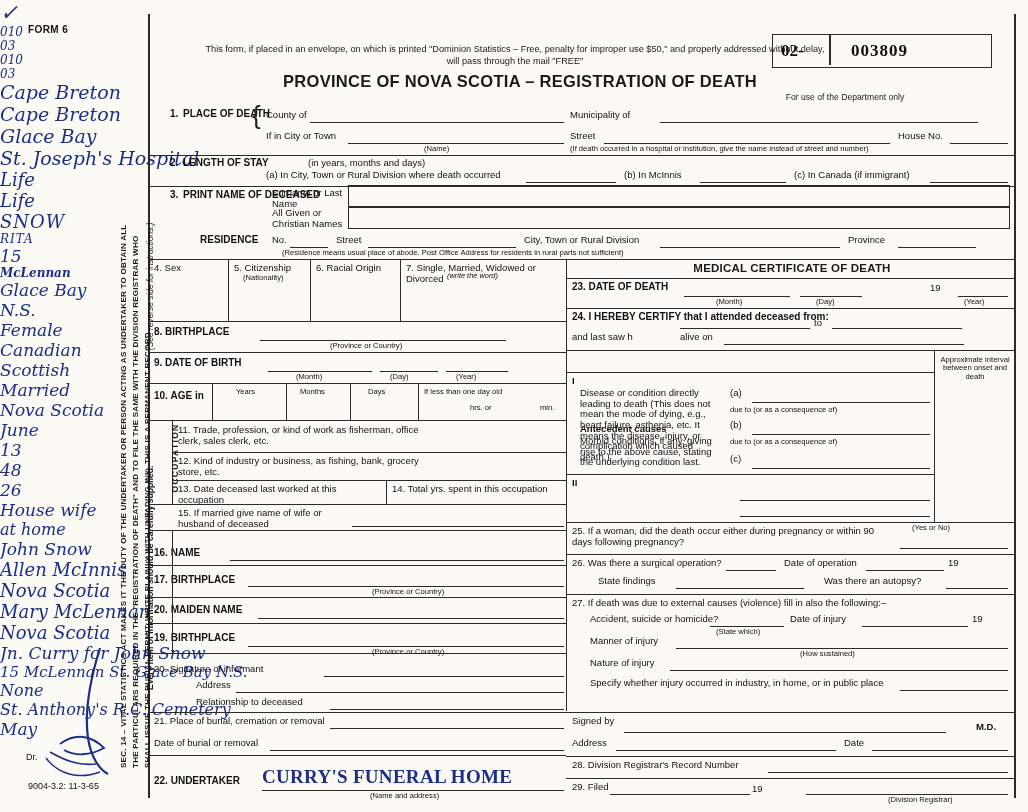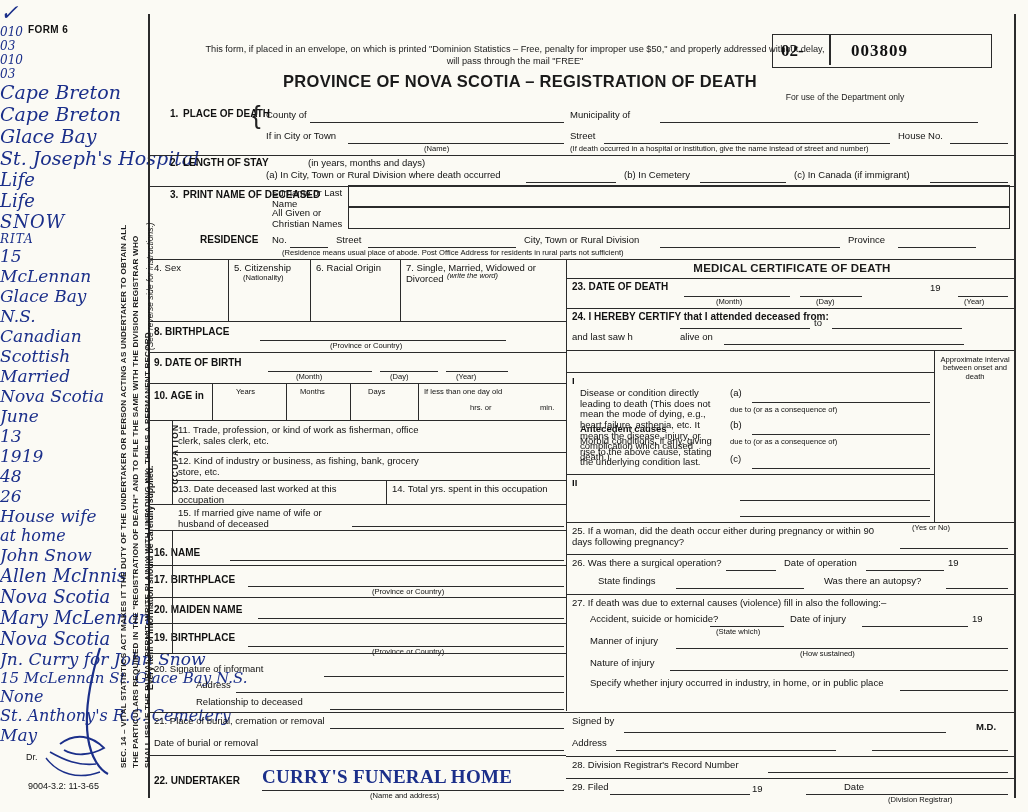--- a/index.html
+++ b/index.html
@@ -88,21 +88,21 @@
   <div class="abs tiny" style="left:570px;top:145px;">(If death occurred in a hospital or institution, give the name instead of street and number)</div>
 
   <div class="line" style="left:149px;top:155px;width:865px;height:1px;"></div>
 
   <div class="abs lblb" style="left:170px;top:157px;">2.</div>
   <div class="abs lblb" style="left:183px;top:157px;">LENGTH OF STAY</div>
   <div class="abs lbl" style="left:308px;top:158px;">(in years, months and days)</div>
   <div class="abs lbl" style="left:266px;top:170px;">(a) In City, Town or Rural Division where death occurred</div>
   <div class="line" style="left:526px;top:182px;width:90px;height:1px;"></div>
   <div class="hw" style="left:536px;top:158px;font-size:18px;">Life</div>
-  <div class="abs lbl" style="left:624px;top:170px;">(b) In Cemetery</div>
+  <div class="abs lbl" style="left:624px;top:170px;">(b) In McInnis</div>
   <div class="line" style="left:700px;top:182px;width:86px;height:1px;"></div>
   <div class="hw" style="left:706px;top:158px;font-size:18px;">Life</div>
   <div class="abs lbl" style="left:794px;top:170px;">(c) In Canada (if immigrant)</div>
   <div class="line" style="left:930px;top:182px;width:78px;height:1px;"></div>
 
   <div class="line" style="left:149px;top:186px;width:865px;height:1px;"></div>
 
   <div class="abs lblb" style="left:170px;top:189px;">3.</div>
   <div class="abs lblb" style="left:183px;top:189px;">PRINT NAME OF DECEASED</div>
   <div class="abs lbl" style="left:272px;top:188px;width:74px;">Surname or Last Name</div>
@@ -111,21 +111,21 @@
   <div class="abs lbl" style="left:272px;top:208px;width:74px;">All Given or Christian Names</div>
   <div class="box" style="left:348px;top:207px;width:660px;height:20px;"></div>
   <div class="hw" style="left:430px;top:205px;font-size:12px;letter-spacing:1px;">RITA</div>
 
   <div class="abs lblb" style="left:200px;top:234px;">RESIDENCE</div>
   <div class="abs lbl" style="left:272px;top:235px;">No.</div>
   <div class="line" style="left:290px;top:247px;width:38px;height:1px;"></div>
   <div class="hw" style="left:298px;top:226px;font-size:17px;">15</div>
   <div class="abs lbl" style="left:336px;top:235px;">Street</div>
   <div class="line" style="left:368px;top:247px;width:148px;height:1px;"></div>
-  <div class="hw" style="left:376px;top:225px;font-size:17px;">McLennan</div>
+  <div class="hw" style="left:376px;top:225px;font-size:12px;font-weight:bold;">McLennan</div>
   <div class="abs lbl" style="left:524px;top:235px;">City, Town or Rural Division</div>
   <div class="line" style="left:660px;top:247px;width:180px;height:1px;"></div>
   <div class="hw" style="left:700px;top:225px;font-size:17px;">Glace Bay</div>
   <div class="abs lbl" style="left:848px;top:235px;">Province</div>
   <div class="line" style="left:898px;top:247px;width:78px;height:1px;"></div>
   <div class="hw" style="left:918px;top:225px;font-size:17px;">N.S.</div>
   <div class="abs tiny" style="left:282px;top:249px;">(Residence means usual place of abode. Post Office Address for residents in rural parts not sufficient)</div>
 
   <div class="line" style="left:149px;top:259px;width:865px;height:1px;"></div>
 
@@ -133,20 +133,21 @@
 
   <div class="line" style="left:149px;top:259px;width:417px;height:1px;"></div>
   <div class="line" style="left:228px;top:259px;width:1px;height:62px;"></div>
   <div class="line" style="left:310px;top:259px;width:1px;height:62px;"></div>
   <div class="line" style="left:400px;top:259px;width:1px;height:62px;"></div>
   <div class="line" style="left:149px;top:321px;width:417px;height:1px;"></div>
 
   <div class="abs lbl" style="left:154px;top:263px;">
     <span>4.</span> <span>Sex</span>
   </div>
+  <div class="hw" style="left:162px;top:296px;font-size:17px;">Female</div>
 
   <div class="abs lbl" style="left:234px;top:263px;">
     <span>5.</span> <span>Citizenship</span>
   </div>
   <div class="abs tiny" style="left:243px;top:274px;">(Nationality)</div>
   <div class="hw" style="left:232px;top:296px;font-size:17px;">Canadian</div>
 
   <div class="abs lbl" style="left:316px;top:263px;">
     <span>6.</span> <span>Racial Origin</span>
   </div>
@@ -167,21 +168,20 @@
   <div class="line" style="left:149px;top:352px;width:417px;height:1px;"></div>
 
   <div class="abs lbl" style="left:154px;top:357px;">
     <span class="lblb">9.</span> <span class="lblb">DATE OF BIRTH</span>
   </div>
   <div class="line" style="left:268px;top:371px;width:104px;height:1px;"></div>
   <div class="line" style="left:380px;top:371px;width:58px;height:1px;"></div>
   <div class="line" style="left:446px;top:371px;width:62px;height:1px;"></div>
   <div class="hw" style="left:286px;top:349px;font-size:17px;">June</div>
   <div class="hw" style="left:398px;top:349px;font-size:17px;">13</div>
-  <div class="hw" style="left:452px;top:349px;font-size:17px;">1919</div>
   <div class="abs tiny" style="left:296px;top:373px;">(Month)</div>
   <div class="abs tiny" style="left:390px;top:373px;">(Day)</div>
   <div class="abs tiny" style="left:456px;top:373px;">(Year)</div>
   <div class="line" style="left:149px;top:383px;width:417px;height:1px;"></div>
 
   <div class="abs lbl" style="left:154px;top:390px;">
     <span class="lblb">10.</span> <span class="lblb">AGE in</span>
   </div>
   <div class="line" style="left:212px;top:384px;width:1px;height:36px;"></div>
   <div class="line" style="left:286px;top:384px;width:1px;height:36px;"></div>
@@ -405,21 +405,21 @@
   <div class="line" style="left:900px;top:690px;width:108px;height:1px;"></div>
   <div class="line" style="left:566px;top:712px;width:448px;height:1px;"></div>
 
   <div class="abs lbl" style="left:572px;top:716px;">Signed by</div>
   <div class="line" style="left:624px;top:732px;width:322px;height:1px;"></div>
 
   <div class="abs lbl" style="left:976px;top:722px;font-weight:bold;">M.D.</div>
   <div class="abs lbl" style="left:572px;top:738px;">Address</div>
   <div class="line" style="left:616px;top:750px;width:220px;height:1px;"></div>
 
-  <div class="abs lbl" style="left:844px;top:738px;margin-top:44px;">Date</div>
+  <div class="abs lbl" style="left:844px;top:738px;">Date</div>
   <div class="line" style="left:872px;top:750px;width:136px;height:1px;"></div>
 
   <div class="line" style="left:566px;top:756px;width:448px;height:1px;"></div>
 
   <div class="abs lbl" style="left:572px;top:760px;">
     <span>28.</span> <span>Division Registrar's Record Number</span>
   </div>
   <div class="line" style="left:768px;top:772px;width:240px;height:1px;"></div>
   <div class="line" style="left:566px;top:778px;width:448px;height:1px;"></div>
 

